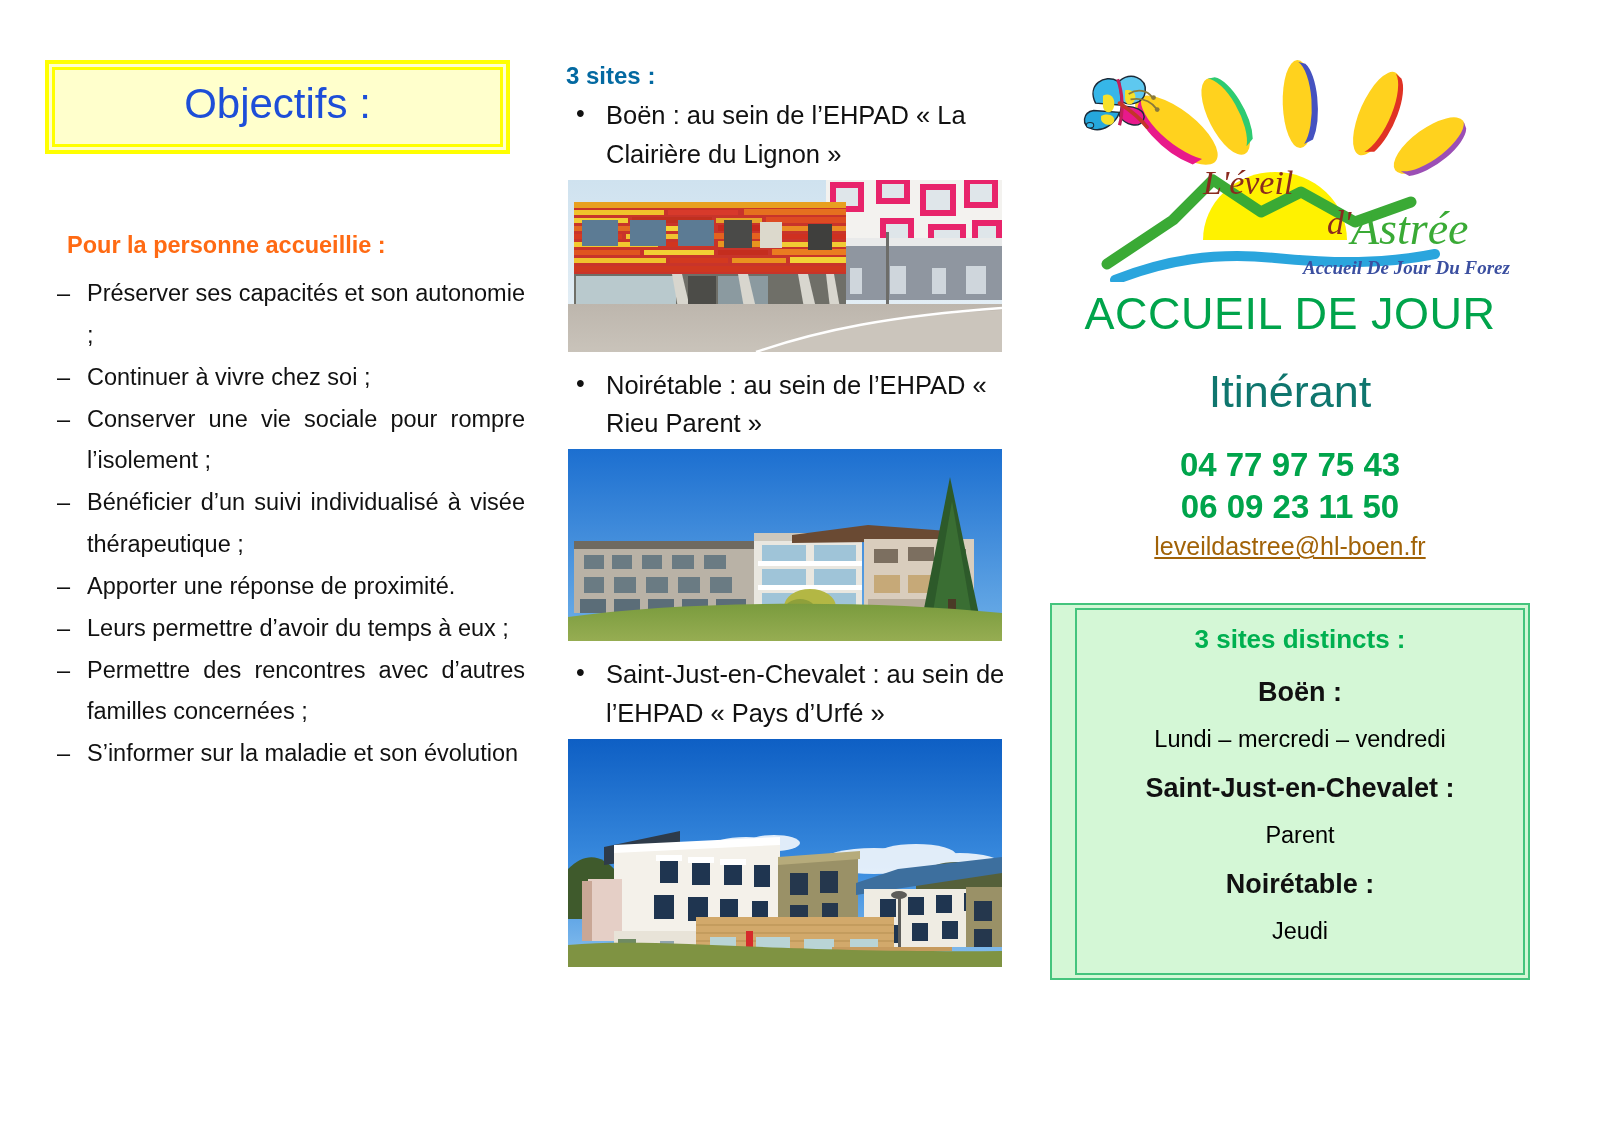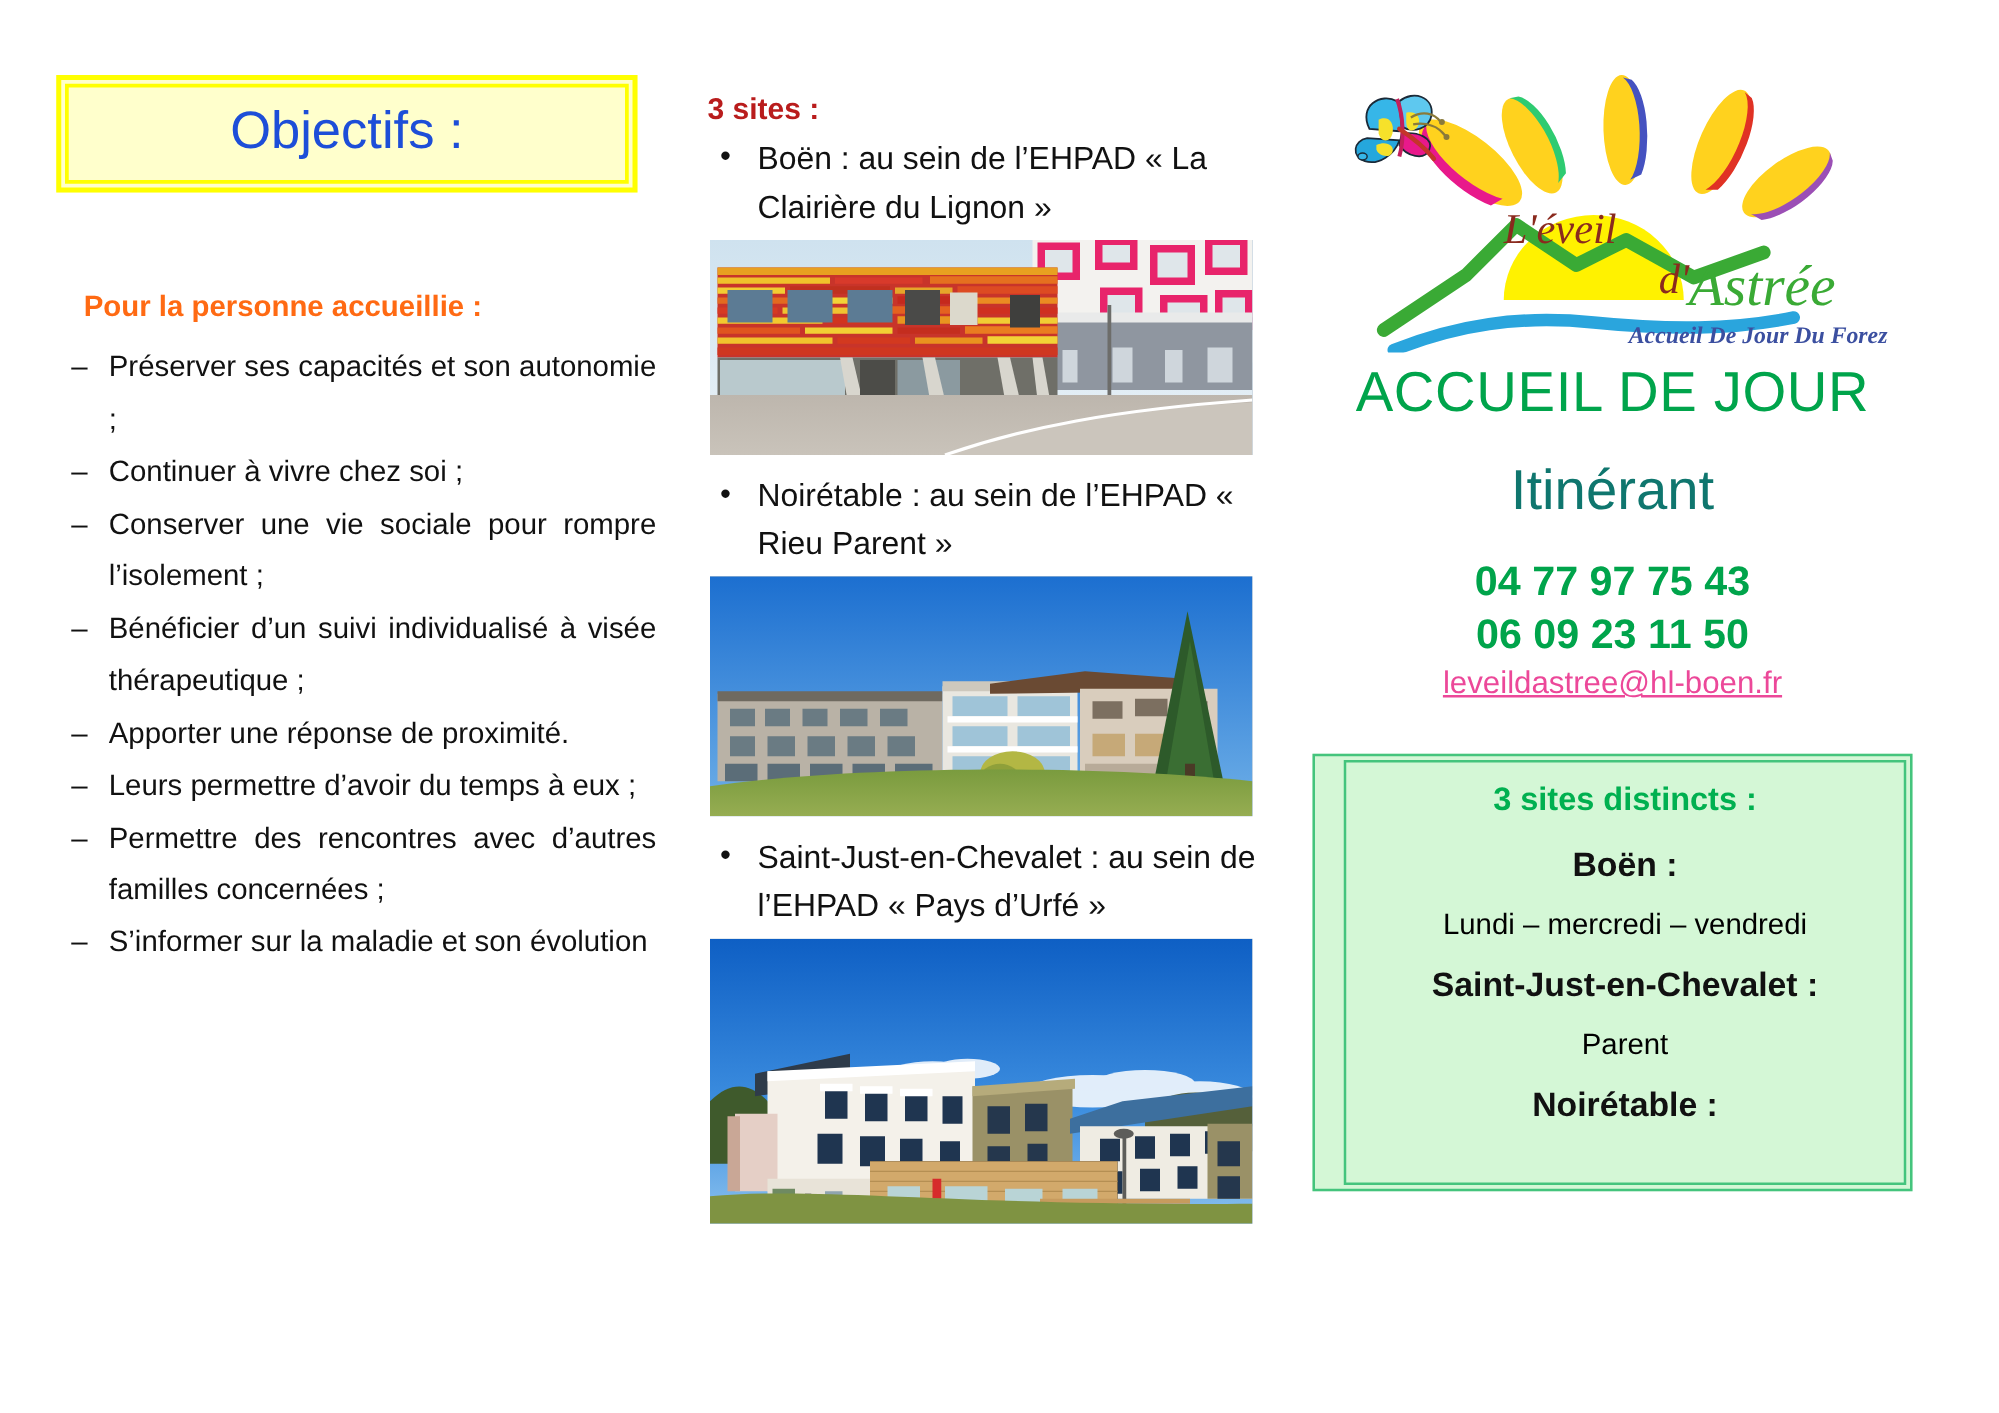--- a/index.html
+++ b/index.html
@@ -57,24 +57,24 @@
   .dashlist li .dash{
     position:absolute;left:12px;top:0;
     color:#111;
     font-size:23.5px;
   }
   .dashlist li span.txt{display:block;}
 
   
   .col-mid{position:absolute;left:566px;top:62px;width:445px;}
   .mid-head{
-    color:#b91c1c;
+    color:#0369a1;
     font-weight:bold;
     font-size:24px;
-    margin:12px 0 6px 0;
+    margin:0 0 6px 0;
   }
   .bullist{list-style:none;margin:0;padding:0;}
   .bullist li{
     position:relative;
     padding-left:40px;
     font-size:25.5px;
     line-height:1.52;
     color:#111;
     margin-bottom:4px;
   }
@@ -110,21 +110,21 @@
     font-weight:400;
   }
   .phone{
     color:#00a44b;
     font-size:33px;
     font-weight:bold;
     line-height:1.28;
     margin-top:26px;
   }
   .email{
-    color:#ec4899;
+    color:#a16207;
     font-size:25px;
     text-decoration:underline;
     margin-top:4px;
     display:block;
   }
 
   .green-box{
     margin:42px auto 0 auto;
     width:480px;
     border:2px solid #44c47d;
@@ -580,17 +580,18 @@
       <div class="ginner">
         <div class="gb-title">3 sites distincts :</div>
 
         <div class="gb-site">Boën :</div>
         <div class="gb-days">Lundi – mercredi – vendredi</div>
 
         <div class="gb-site">Saint-Just-en-Chevalet :</div>
         <div class="gb-days">Parent</div>
 
         <div class="gb-site">Noirétable :</div>
+        <div class="gb-days last">Jeudi</div>
       </div>
     </div>
   </div>
 
 </div>
 
 </body></html>

